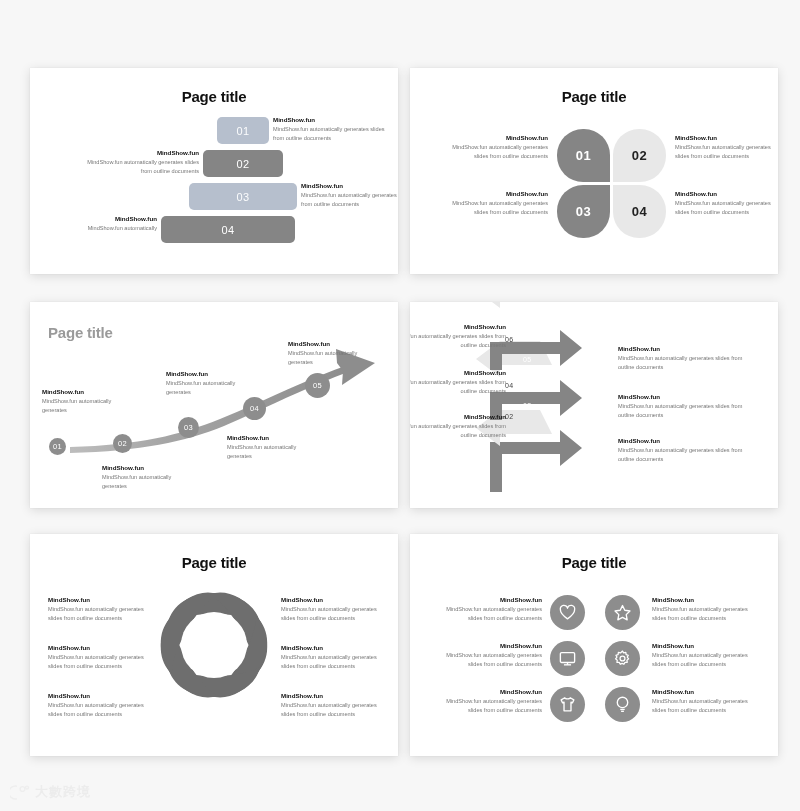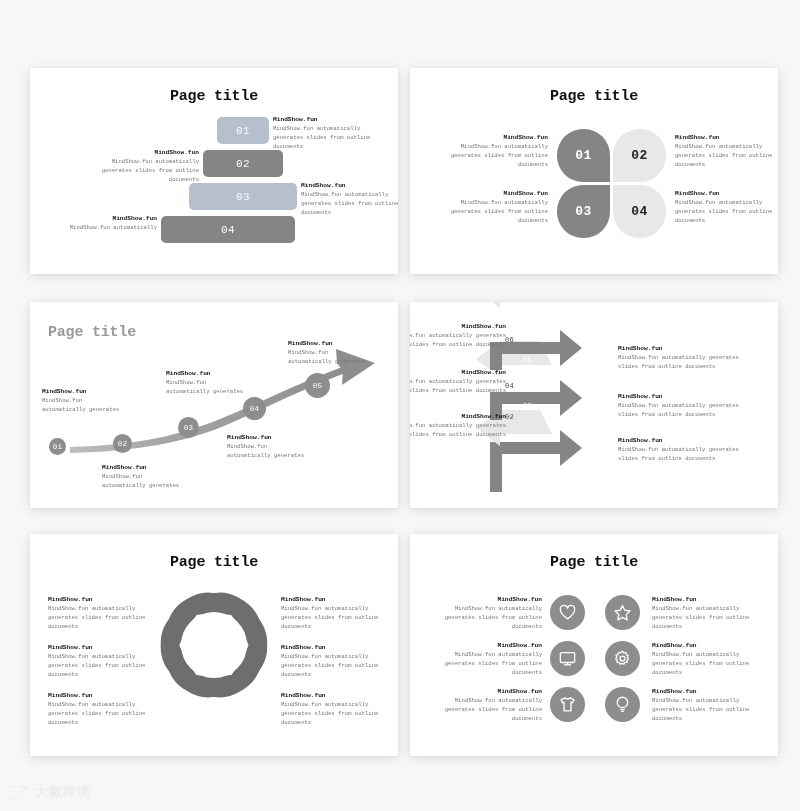--- a/index.html
+++ b/index.html
@@ -4,21 +4,21 @@
 <style>
   html,body{margin:0;padding:0;}
   body{
     width:800px;height:811px;
     background:#f7f7f7;
     font-family:"Liberation Sans", sans-serif;
     overflow:hidden;
     position:relative;
   }
   .grid{
-    position:absolute;left:0;top:0;width:702px;height:811px;font-family:Liberation Mono, monospace;
+    position:absolute;left:0;top:0;width:702px;height:811px;
   }
   .slide{
     position:absolute;
     background:#ffffff;
     box-shadow:0 2px 10px rgba(0,0,0,0.13), 0 0 1px rgba(0,0,0,0.10);
     overflow:hidden;
   }
   
   .s1{left:30px;  top:68px;  width:368px; height:206px;}
   .s2{left:410px; top:68px;  width:368px; height:206px;}

